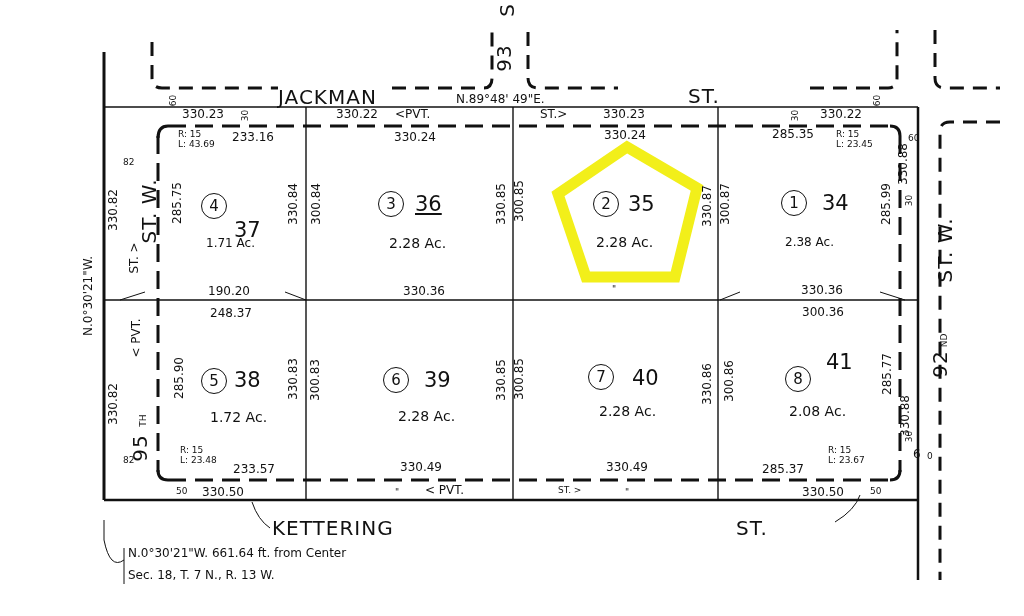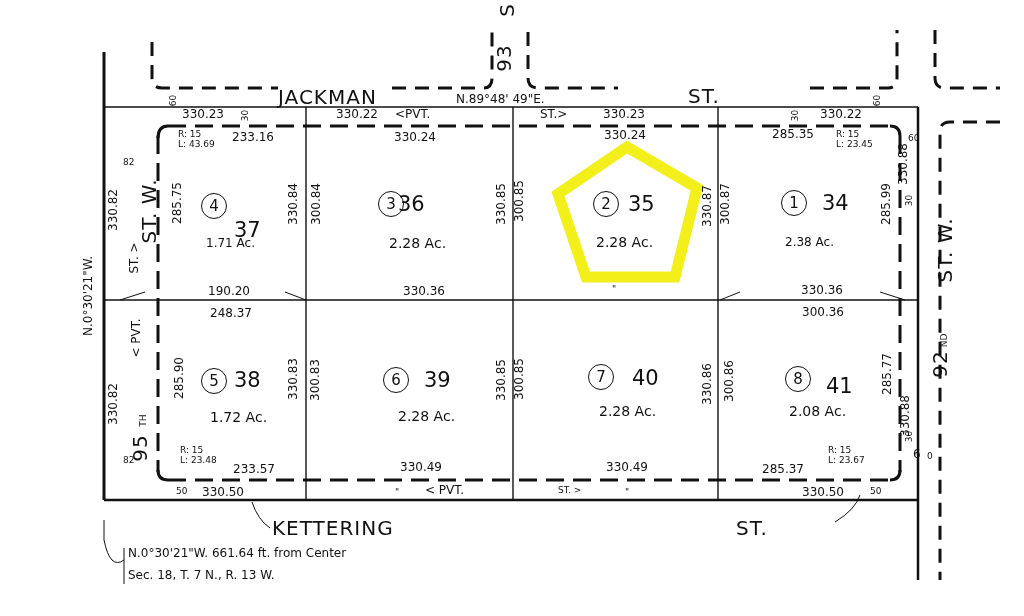--- a/index.html
+++ b/index.html
@@ -130,21 +130,21 @@
   <div class="t lotnum" style="left:234px;top:204px;margin-top:16px;">37</div>
   <div class="t sm" style="left:206px;top:237px;">1.71 Ac.</div>
   <div class="t sm" style="left:232px;top:131px;">233.16</div>
   <div class="t sm" style="left:208px;top:285px;">190.20</div>
   <div class="t sm rot" style="left:156px;top:197px;">285.75</div>
   <div class="t sm rot" style="left:272px;top:198px;">330.84</div>
 </div>
 
 <div>
   <div class="circle" style="left:378px;top:191px;">3</div>
-  <div class="t lotnum" style="left:398px;top:194px;">36</div>
+  <div class="t lotnum" style="left:415px;top:194px;text-decoration:underline;">36</div>
   <div class="t md" style="left:389px;top:236px;">2.28 Ac.</div>
   <div class="t sm" style="left:394px;top:131px;">330.24</div>
   <div class="t sm" style="left:403px;top:285px;">330.36</div>
   <div class="t sm rot" style="left:295px;top:198px;">300.84</div>
   <div class="t sm rot" style="left:480px;top:198px;">330.85</div>
 </div>
 
 <div>
   <div class="circle" style="left:593px;top:191px;">2</div>
   <div class="t lotnum" style="left:628px;top:194px;">35</div>
@@ -187,21 +187,21 @@
   <div class="circle" style="left:588px;top:364px;">7</div>
   <div class="t lotnum" style="left:632px;top:368px;">40</div>
   <div class="t md" style="left:599px;top:404px;">2.28 Ac.</div>
   <div class="t sm" style="left:606px;top:461px;">330.49</div>
   <div class="t sm rot" style="left:498px;top:373px;">300.85</div>
   <div class="t sm rot" style="left:686px;top:378px;">330.86</div>
 </div>
 
 <div>
   <div class="circle" style="left:785px;top:366px;">8</div>
-  <div class="t lotnum" style="left:826px;top:376px;">41</div>
+  <div class="t lotnum" style="left:826px;top:352px;">41</div>
   <div class="t md" style="left:789px;top:404px;">2.08 Ac.</div>
   <div class="t sm" style="left:802px;top:306px;">300.36</div>
   <div class="t sm" style="left:762px;top:463px;">285.37</div>
   <div class="t sm rot" style="left:708px;top:375px;">300.86</div>
   <div class="t sm rot" style="left:866px;top:368px;">285.77</div>
 </div>
 
 <div class="t sm" style="left:128px;top:547px;">N.0°30'21"W.  661.64 ft.  from Center</div>
 <div class="t sm" style="left:128px;top:569px;">Sec. 18,  T. 7 N.,   R. 13 W.</div>
 

